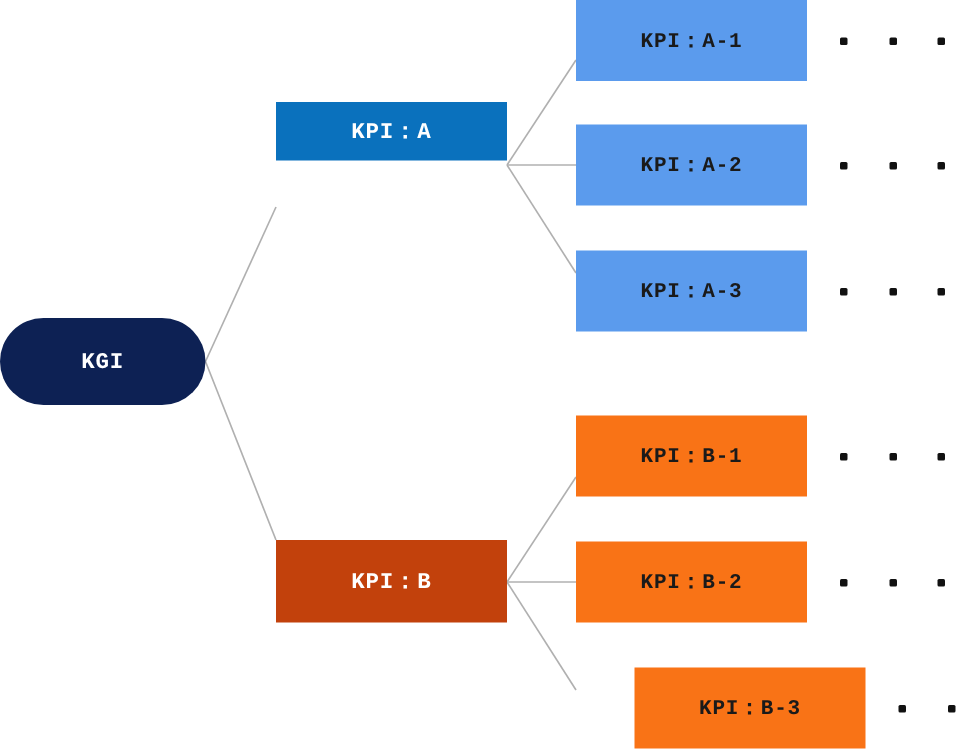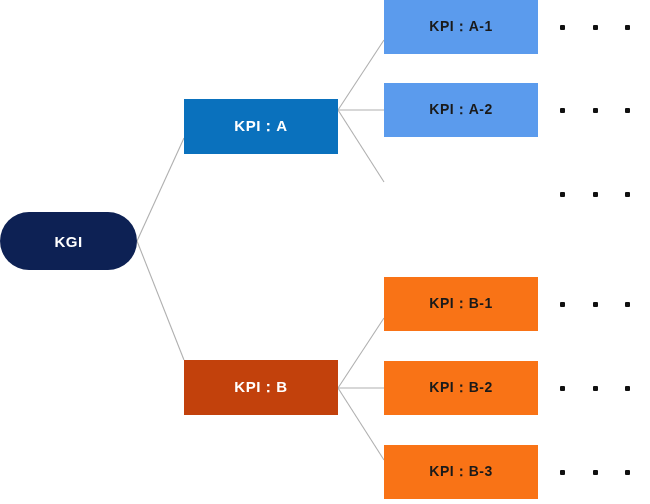--- a/index.html
+++ b/index.html
@@ -28,41 +28,42 @@
   }
   .node {
     position: absolute;
     display: flex;
     align-items: center;
     justify-content: center;
     box-sizing: border-box;
     text-align: left;
     letter-spacing: 0.5px;
     z-index: 2;
+    font-family: Liberation Mono, monospace;
   }
   .node-label {
     display: block;
     white-space: nowrap;
   }
   .node-kgi {
     left: 0px;
     top: 212px;
     width: 137px;
     height: 58px;
     background: #0d2154;
     color: #ffffff;
     font-size: 15px;
     font-weight: bold;
     border-radius: 29px;
   }
   .node-l1-a {
     left: 184px;
-    top: 99px;
-    width: 154px;
-    height: 55px;
+    top: 68px;
+    width: 154px;
+    height: 39px;
     background: #0a71bd;
     color: #ffffff;
     font-size: 15px;
     font-weight: bold;
   }
   .node-l1-b {
     left: 184px;
     top: 360px;
     width: 154px;
     height: 55px;
@@ -87,21 +88,21 @@
     background: #f97316;
     color: #1a1a1a;
     font-size: 14px;
     font-weight: bold;
   }
   .pos-a1 { top: 0px; }
   .pos-a2 { top: 83px; }
   .pos-a3 { top: 167px; }
   .pos-b1 { top: 277px; }
   .pos-b2 { top: 361px; }
-  .pos-b3 { top: 445px; }
+  .pos-b3 { top: 445px; margin-left: 39px; }
 
   .ellipsis {
     position: absolute;
     left: 560px;
     width: 70px;
     height: 54px;
     display: flex;
     align-items: center;
     justify-content: space-between;
     z-index: 2;
@@ -144,20 +145,23 @@
   <div class="node node-l1-b">
     <span class="node-label">KPI：B</span>
   </div>
 
   <div class="node node-l2-a pos-a1">
     <span class="node-label">KPI：A-1</span>
   </div>
   <div class="node node-l2-a pos-a2">
     <span class="node-label">KPI：A-2</span>
   </div>
+  <div class="node node-l2-a pos-a3">
+    <span class="node-label">KPI：A-3</span>
+  </div>
 
   <div class="node node-l2-b pos-b1">
     <span class="node-label">KPI：B-1</span>
   </div>
   <div class="node node-l2-b pos-b2">
     <span class="node-label">KPI：B-2</span>
   </div>
   <div class="node node-l2-b pos-b3">
     <span class="node-label">KPI：B-3</span>
   </div>

